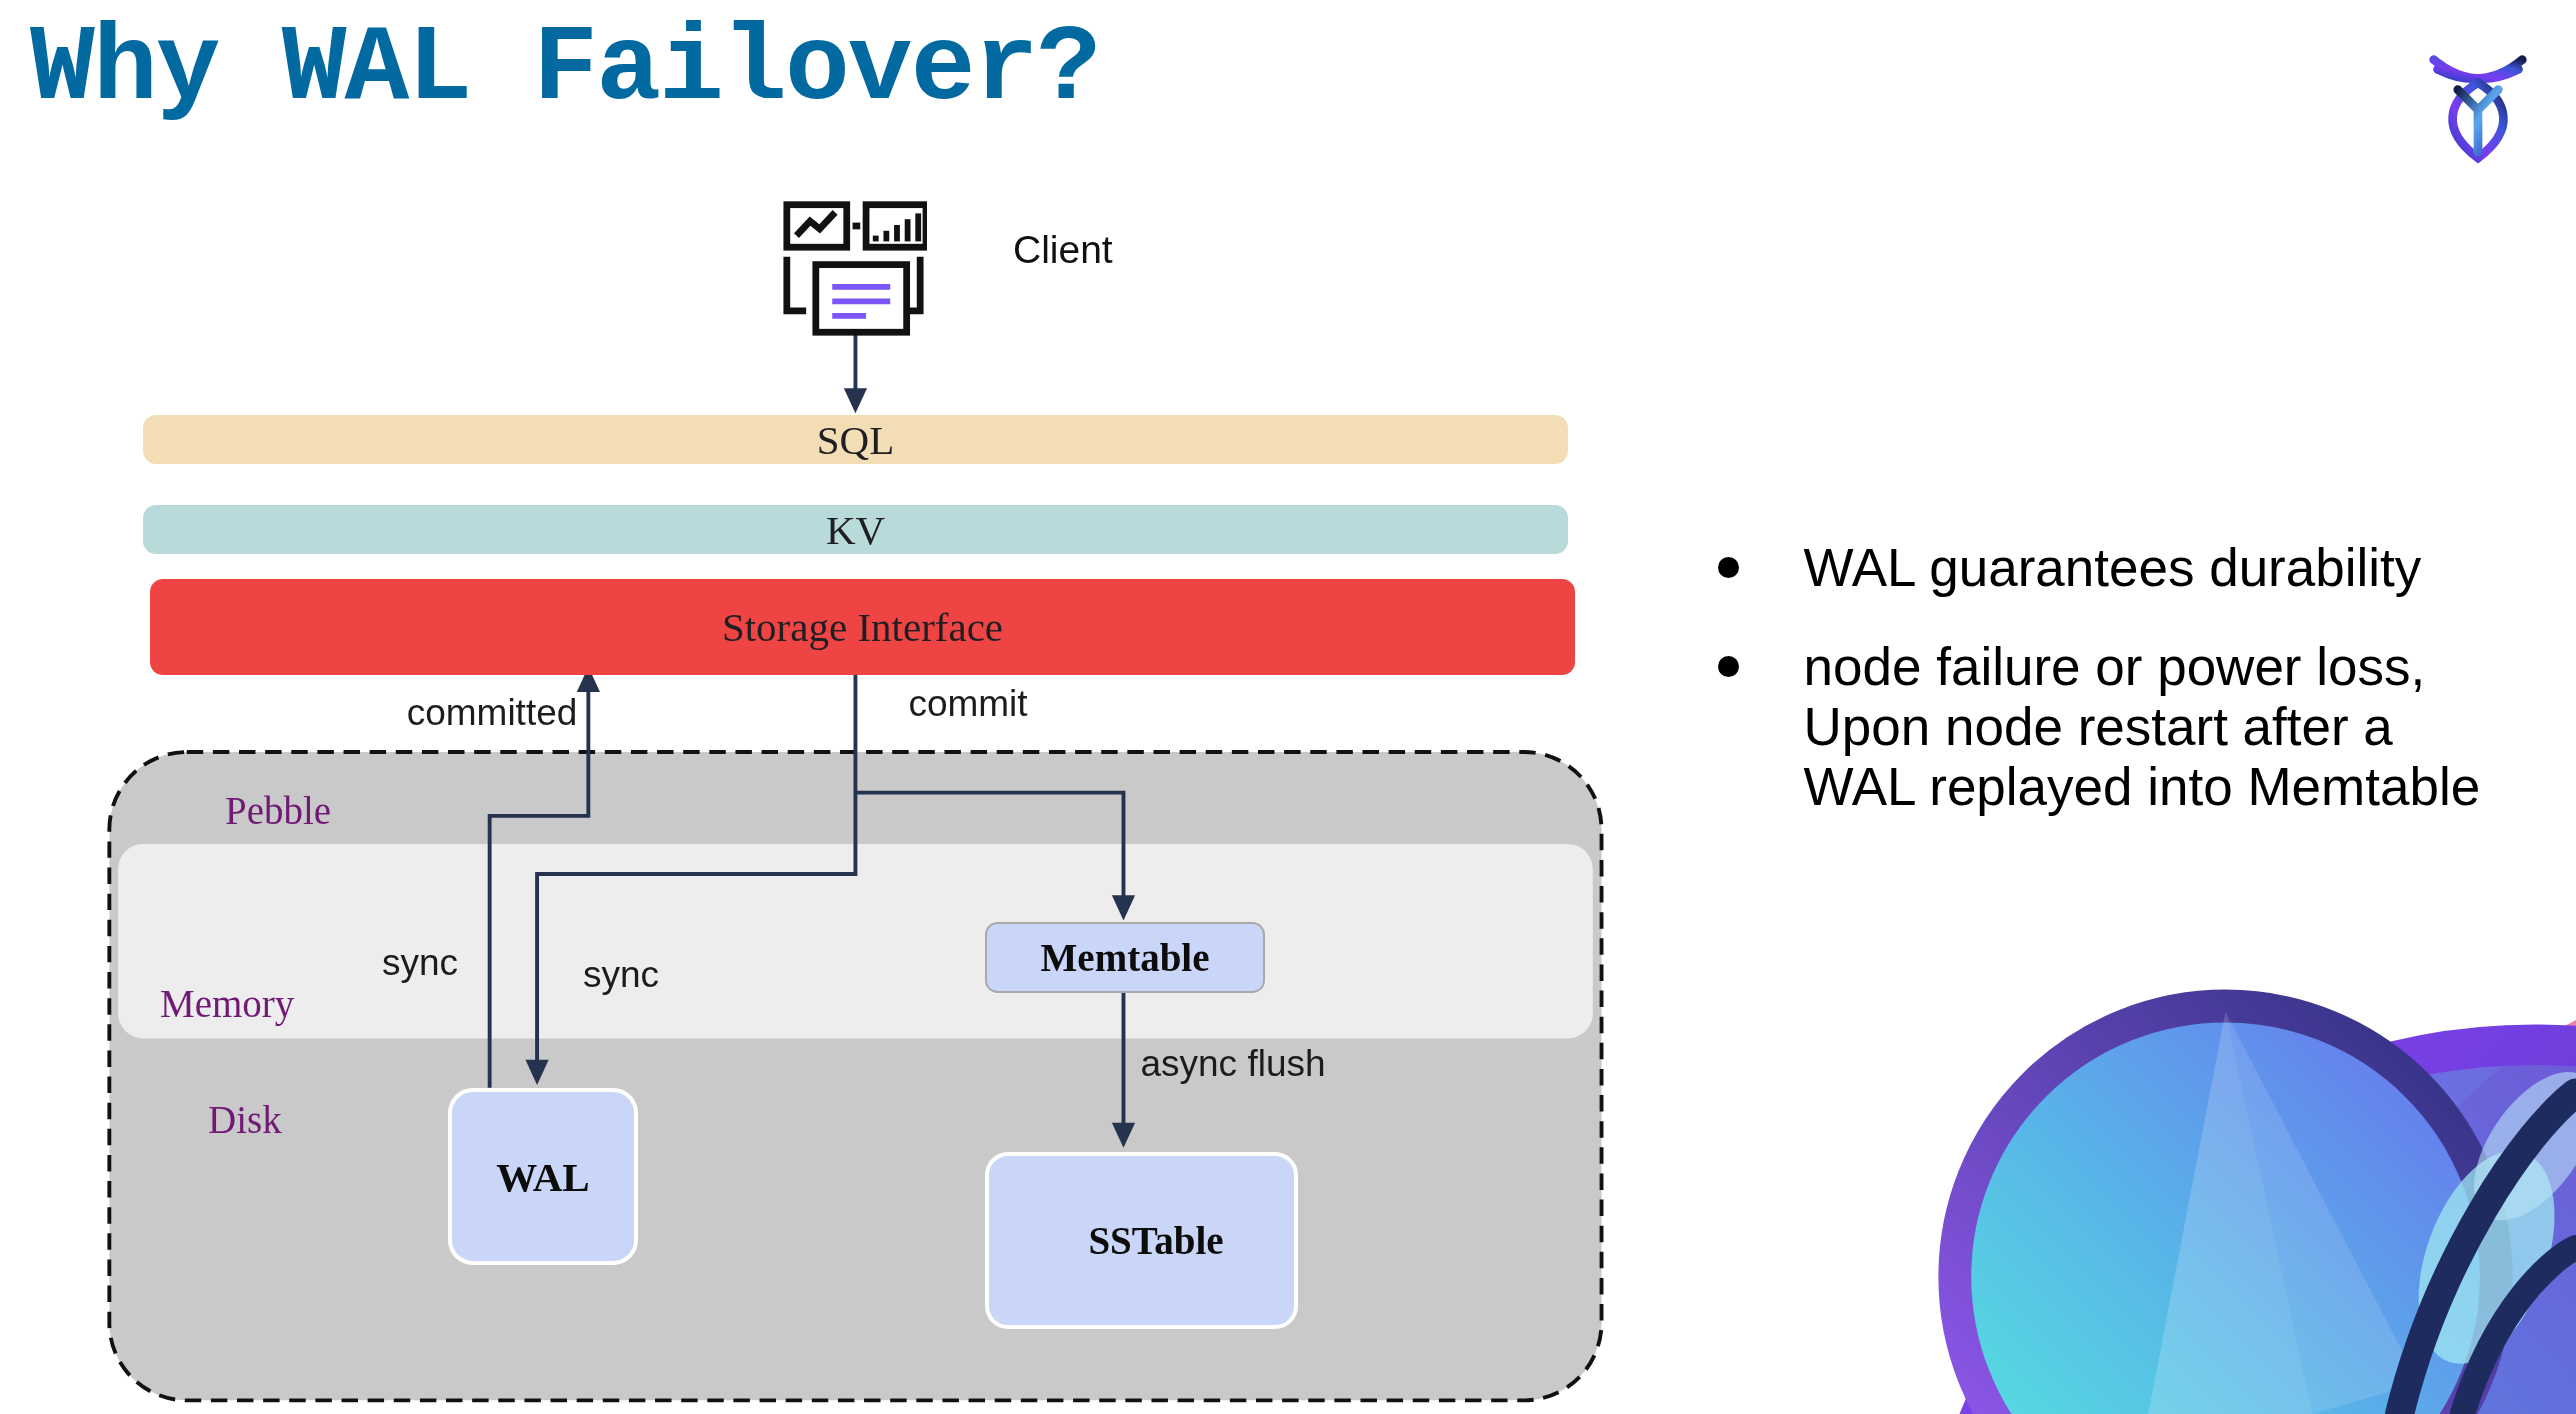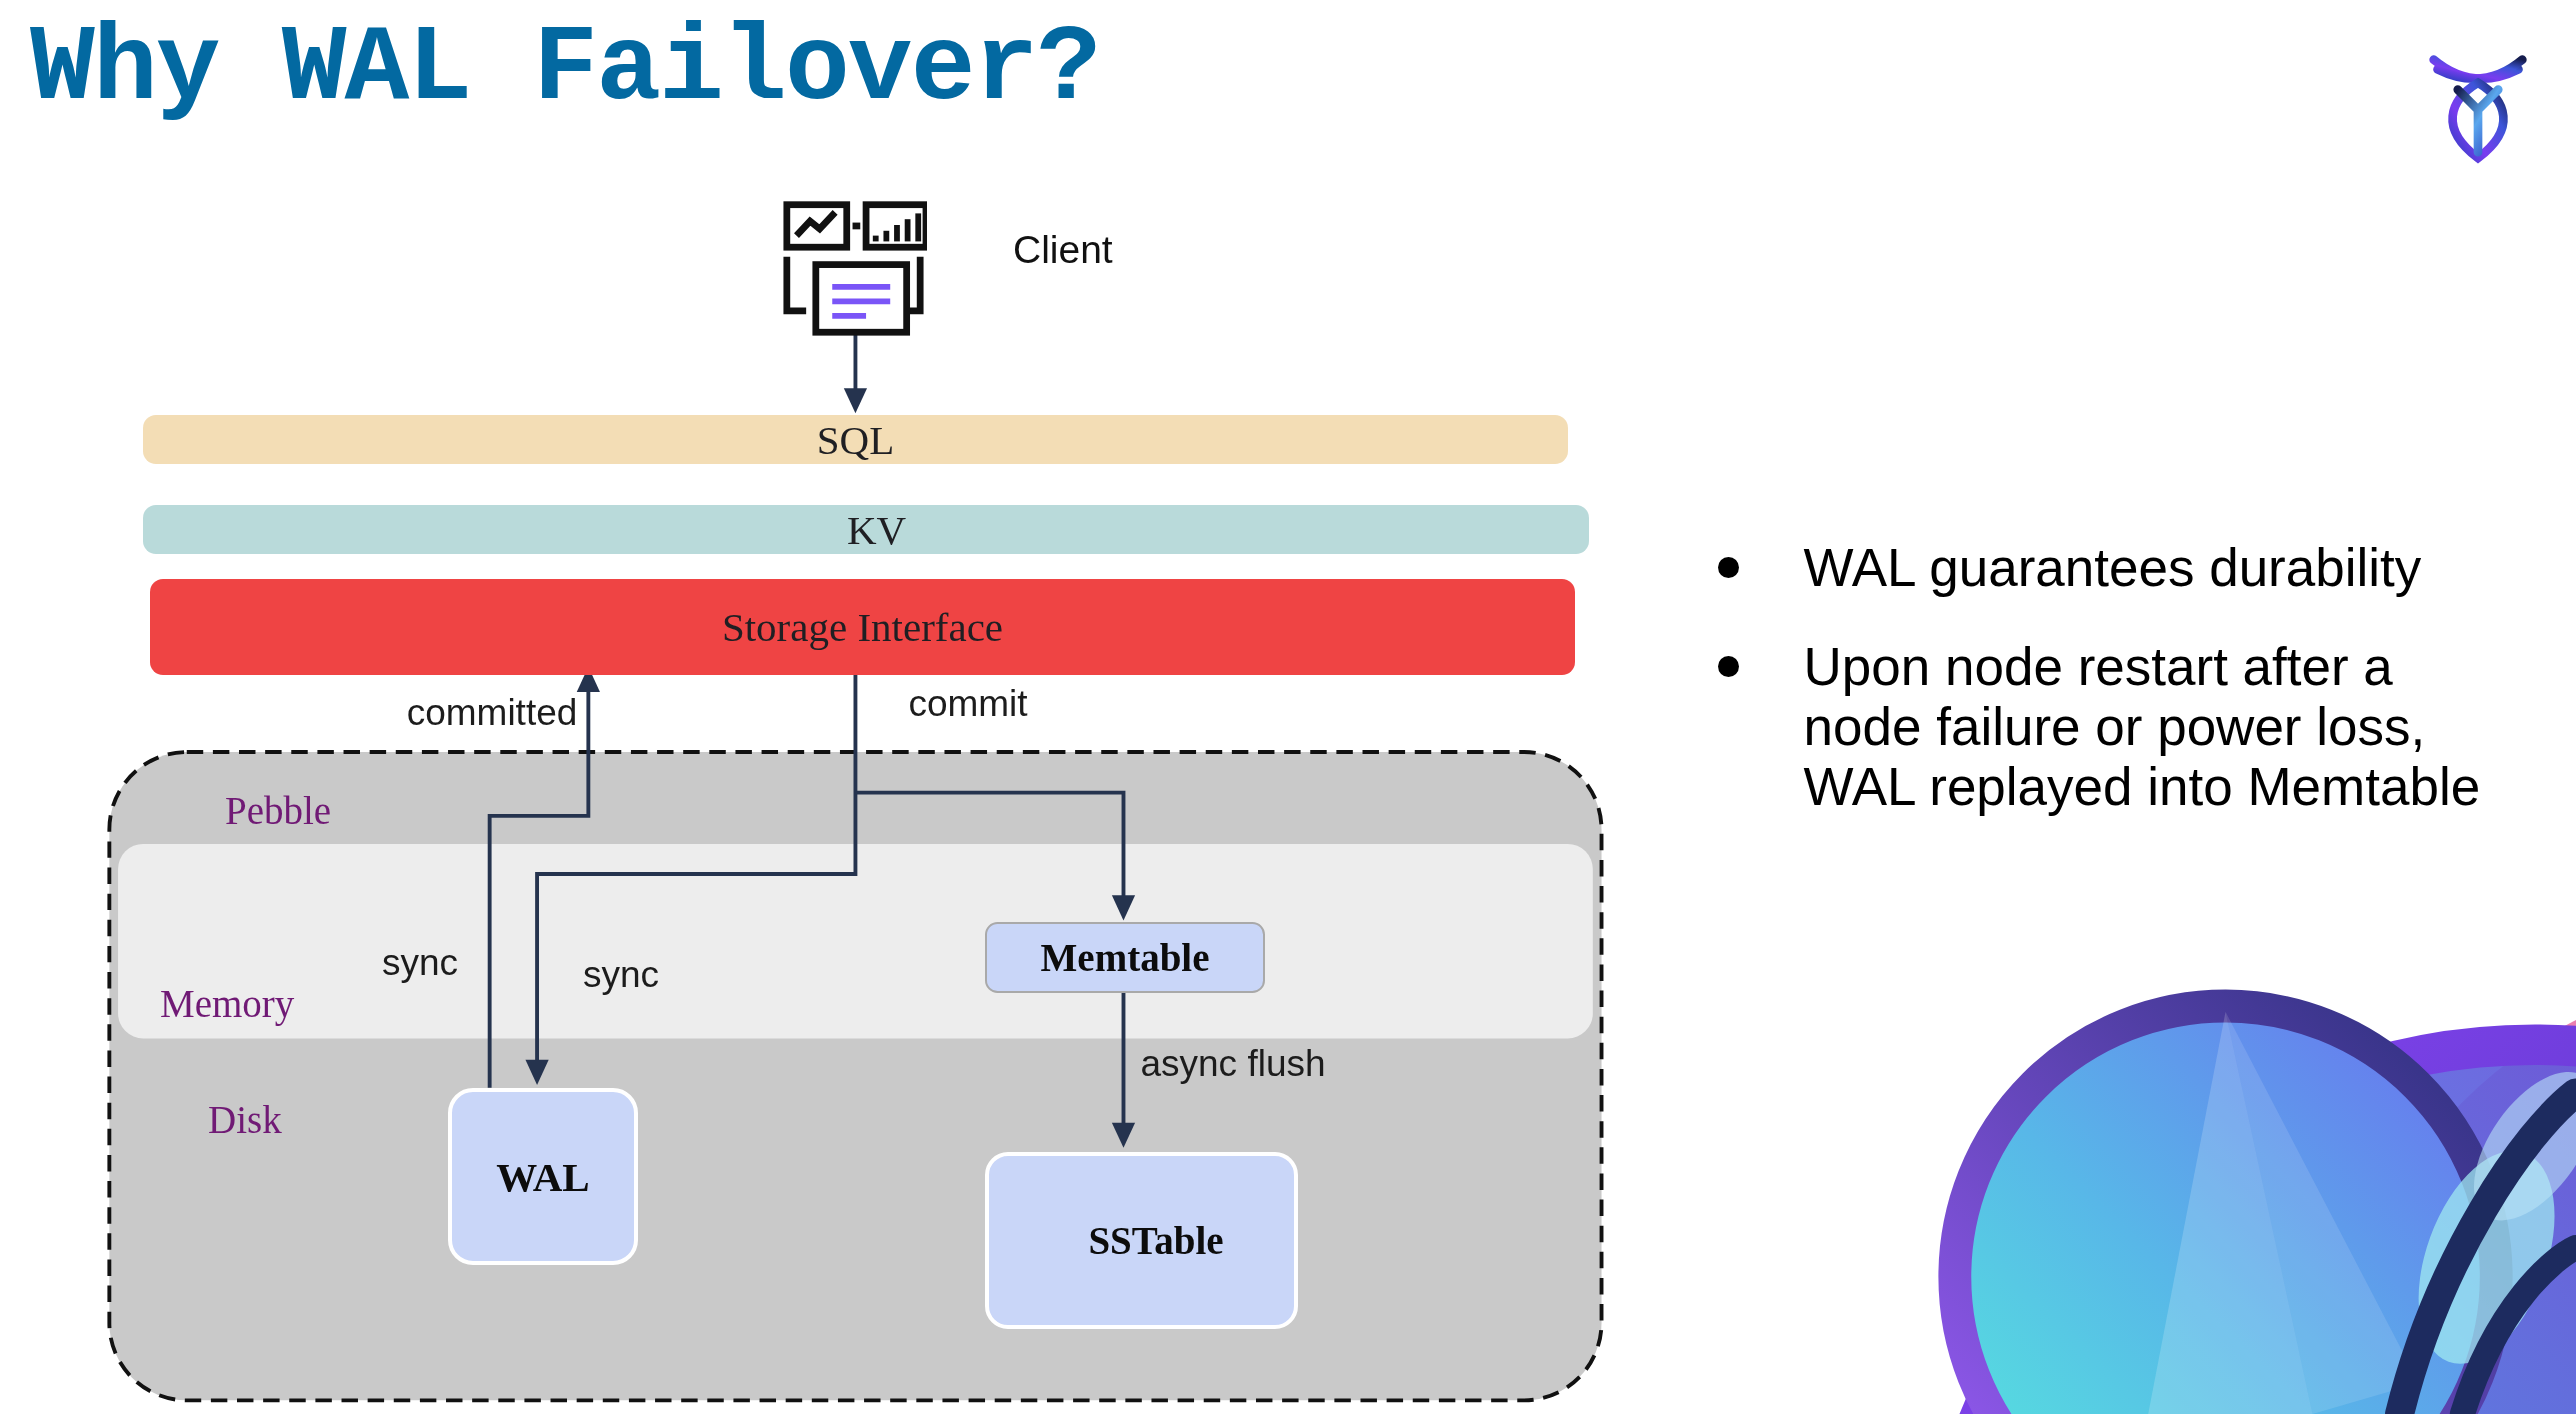--- a/index.html
+++ b/index.html
@@ -14,21 +14,21 @@
     font-family:Liberation Mono, monospace;
   }
   
   .layer-bar{
     position:absolute;left:143px;width:1425px;border-radius:13px;
     display:flex;align-items:center;justify-content:center;
     font-family:"Liberation Serif",serif;font-size:41px;color:#1f1f23;
     z-index:2;
   }
   .bar-sql{top:415px;height:49px;background:#f3ddb5;}
-  .bar-kv{top:505px;height:49px;background:#b9dada;padding-left:21px;}
+  .bar-kv{top:505px;height:49px;background:#b9dada;}
   .bar-storage{top:579px;height:96px;background:#ef4444;margin-left:7px;}
   
   .region-label{
     position:absolute;font-family:"Liberation Serif",serif;
     font-size:39px;color:#701a75;z-index:3;white-space:nowrap;
   }
   .lbl-pebble{left:225px;top:788px;}
   .lbl-memory{left:160px;top:981px;}
   .lbl-disk{left:208px;top:1097px;}
   
@@ -161,22 +161,22 @@
 <div class="bullets">
   <div class="bullet-row">
     <div class="bullet-dot"></div>
     <div class="bullet-text">
       <div>WAL guarantees durability</div>
     </div>
   </div>
   <div class="bullet-row">
     <div class="bullet-dot"></div>
     <div class="bullet-text">
+      <div>node failure or power loss,</div>
       <div>Upon node restart after a</div>
-      <div>node failure or power loss,</div>
       <div>WAL replayed into Memtable</div>
     </div>
   </div>
 </div>
 
 <svg id="art-svg" width="641" height="495" viewBox="0 0 662 512">
   <defs>
     <linearGradient id="pinkG" x1="0.2" y1="0" x2="0.8" y2="1">
       <stop offset="0" stop-color="#ef87b4"></stop>
       <stop offset="0.55" stop-color="#d4498f"></stop>

